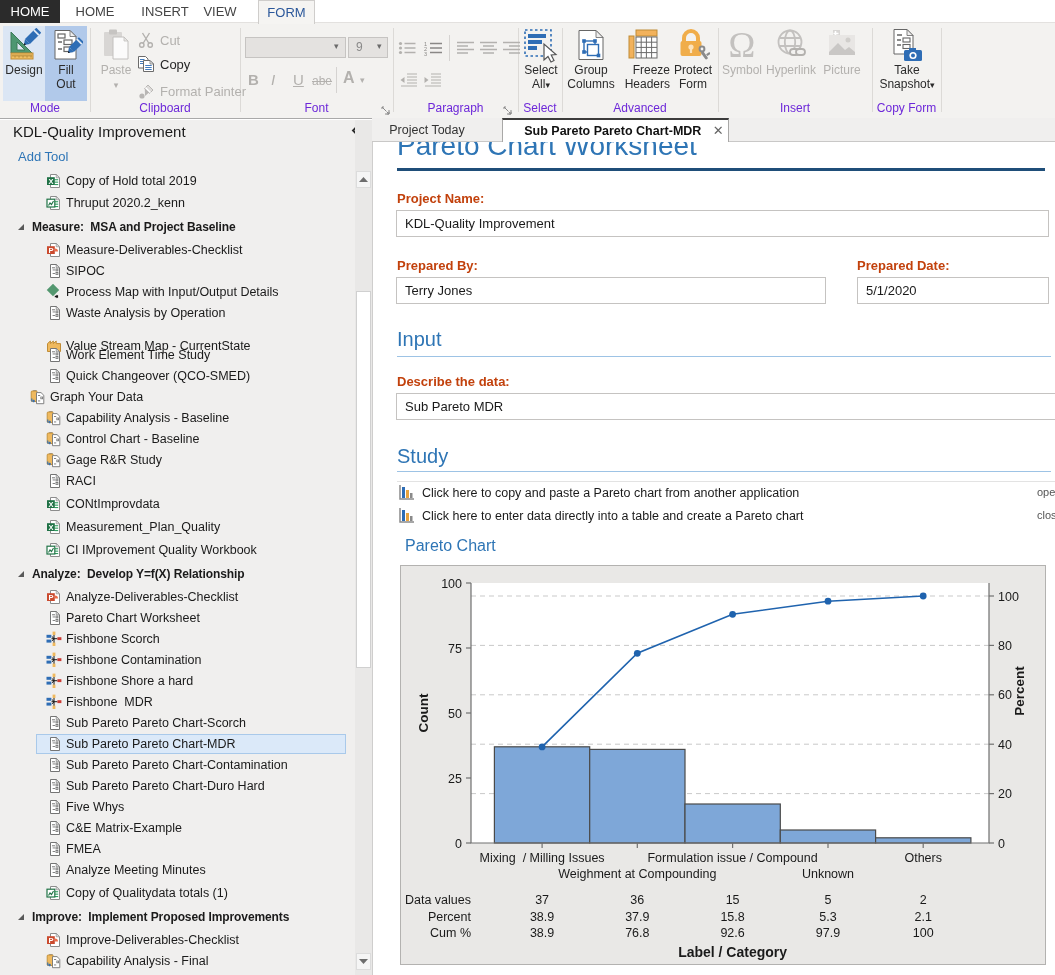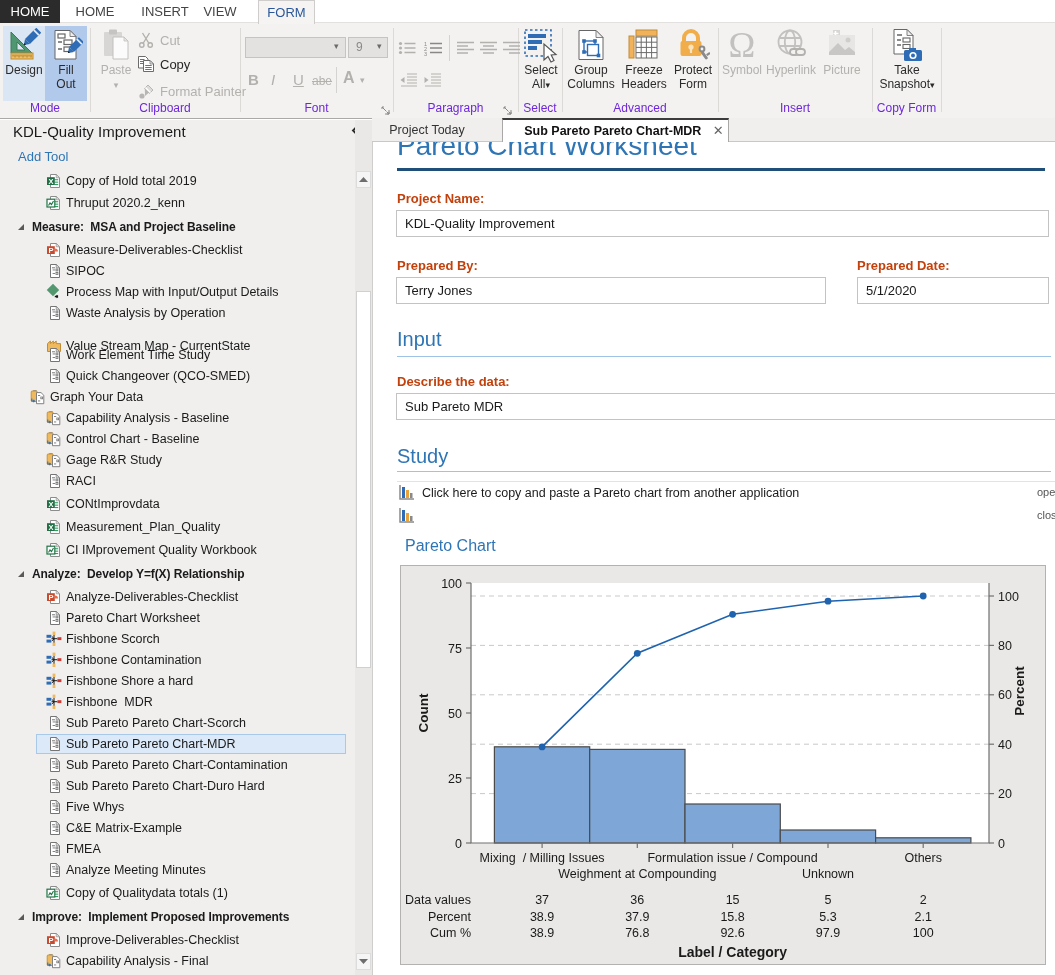--- a/index.html
+++ b/index.html
@@ -212,21 +212,21 @@
 <path d="M5 2.5 H22 L29 9.5 V31.5 H5 Z" fill="#fff" stroke="#666"></path>
 <path d="M22 2.5 V9.5 H29 Z" fill="#eee" stroke="#666" stroke-width="0.8"></path>
 <rect x="10" y="13" width="11" height="11" fill="none" stroke="#2e6db5" stroke-width="1.4"></rect>
 <rect x="13.5" y="16.5" width="11" height="11" fill="#fff" stroke="#2e6db5" stroke-width="1.4"></rect>
 <rect x="8.2" y="11.2" width="3.6" height="3.6" fill="#2e6db5"></rect>
 <rect x="19.2" y="11.2" width="3.6" height="3.6" fill="#2e6db5"></rect>
 <rect x="8.2" y="22.2" width="3.6" height="3.6" fill="#2e6db5"></rect>
 <rect x="22.7" y="25.7" width="3.6" height="3.6" fill="#2e6db5"></rect>
 </svg>
         </div>Group<br>Columns</div>
-<div class="bigbtn" style="left:618px;width:52px;"><div class="ic">
+<div class="bigbtn" style="left:618px;width:52px;text-align:right;"><div class="ic">
           <svg width="34" height="34" viewBox="0 0 34 34">
 <rect x="2" y="8" width="5" height="22" fill="#f2b25c" stroke="#c08c36"></rect>
 <rect x="9" y="2" width="21" height="6" fill="#f2b25c" stroke="#c08c36"></rect>
 <g fill="#fff" stroke="#6b6b6b">
               <rect x="9" y="9" width="21" height="21"></rect>
             </g>
 <path d="M9 14.2 h21 M9 19.4 h21 M9 24.6 h21 M14.2 9 v21 M19.4 9 v21 M24.6 9 v21" stroke="#6b6b6b" stroke-width="1"></path>
 </svg>
         </div>Freeze<br>Headers</div>
 <div class="bigbtn" style="left:671px;width:44px;"><div class="ic">
@@ -634,20 +634,21 @@
         </svg>
       <span>Click here to copy and paste a Pareto chart from another application</span>
     </div>
     <div class="clickrow" style="left:27px;top:365px;">
       <svg width="16" height="17" viewBox="0 0 16 17">
           <path d="M1 1 V15 H15" stroke="#8a8a8a" fill="none" stroke-width="1.5"></path>
           <rect x="3" y="3" width="3" height="11" fill="#2e6db5"></rect>
           <rect x="7" y="6" width="3" height="8" fill="#e8a33d"></rect>
           <rect x="11" y="9" width="2.5" height="5" fill="#8a8a8a"></rect>
         </svg>
+      <span>Click here to enter data directly into a table and create a Pareto chart</span>
     </div>
     <div class="truncword" style="left:665px;top:344px;">open</div>
     <div class="truncword" style="left:665px;top:367px;">close</div>
     <div class="fhead" style="left:33px;top:395px;font-size:16px;">Pareto Chart</div>
     <div id="chartpanel"><svg width="646" height="400" viewBox="0 0 646 400" font-family="Liberation Sans, sans-serif">
 <rect x="70" y="17" width="518" height="260" fill="#ffffff"></rect>
 <line x1="70" x2="588" y1="227.6" y2="227.6" stroke="#c9c9c9" stroke-dasharray="5,4" stroke-width="1"></line>
 <line x1="70" x2="588" y1="178.2" y2="178.2" stroke="#c9c9c9" stroke-dasharray="5,4" stroke-width="1"></line>
 <line x1="70" x2="588" y1="128.8" y2="128.8" stroke="#c9c9c9" stroke-dasharray="5,4" stroke-width="1"></line>
 <line x1="70" x2="588" y1="79.4" y2="79.4" stroke="#c9c9c9" stroke-dasharray="5,4" stroke-width="1"></line>

